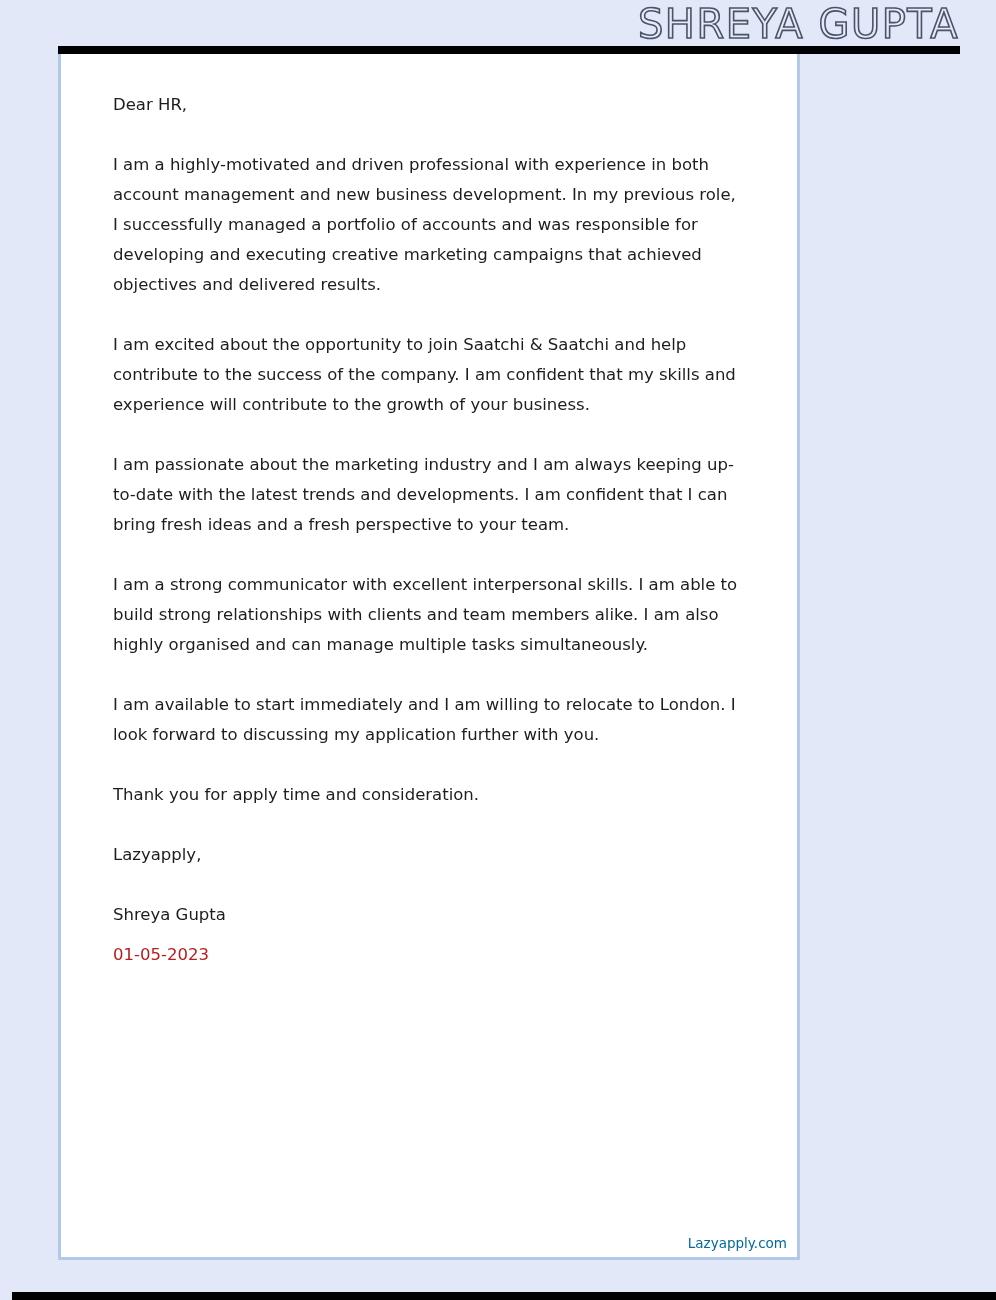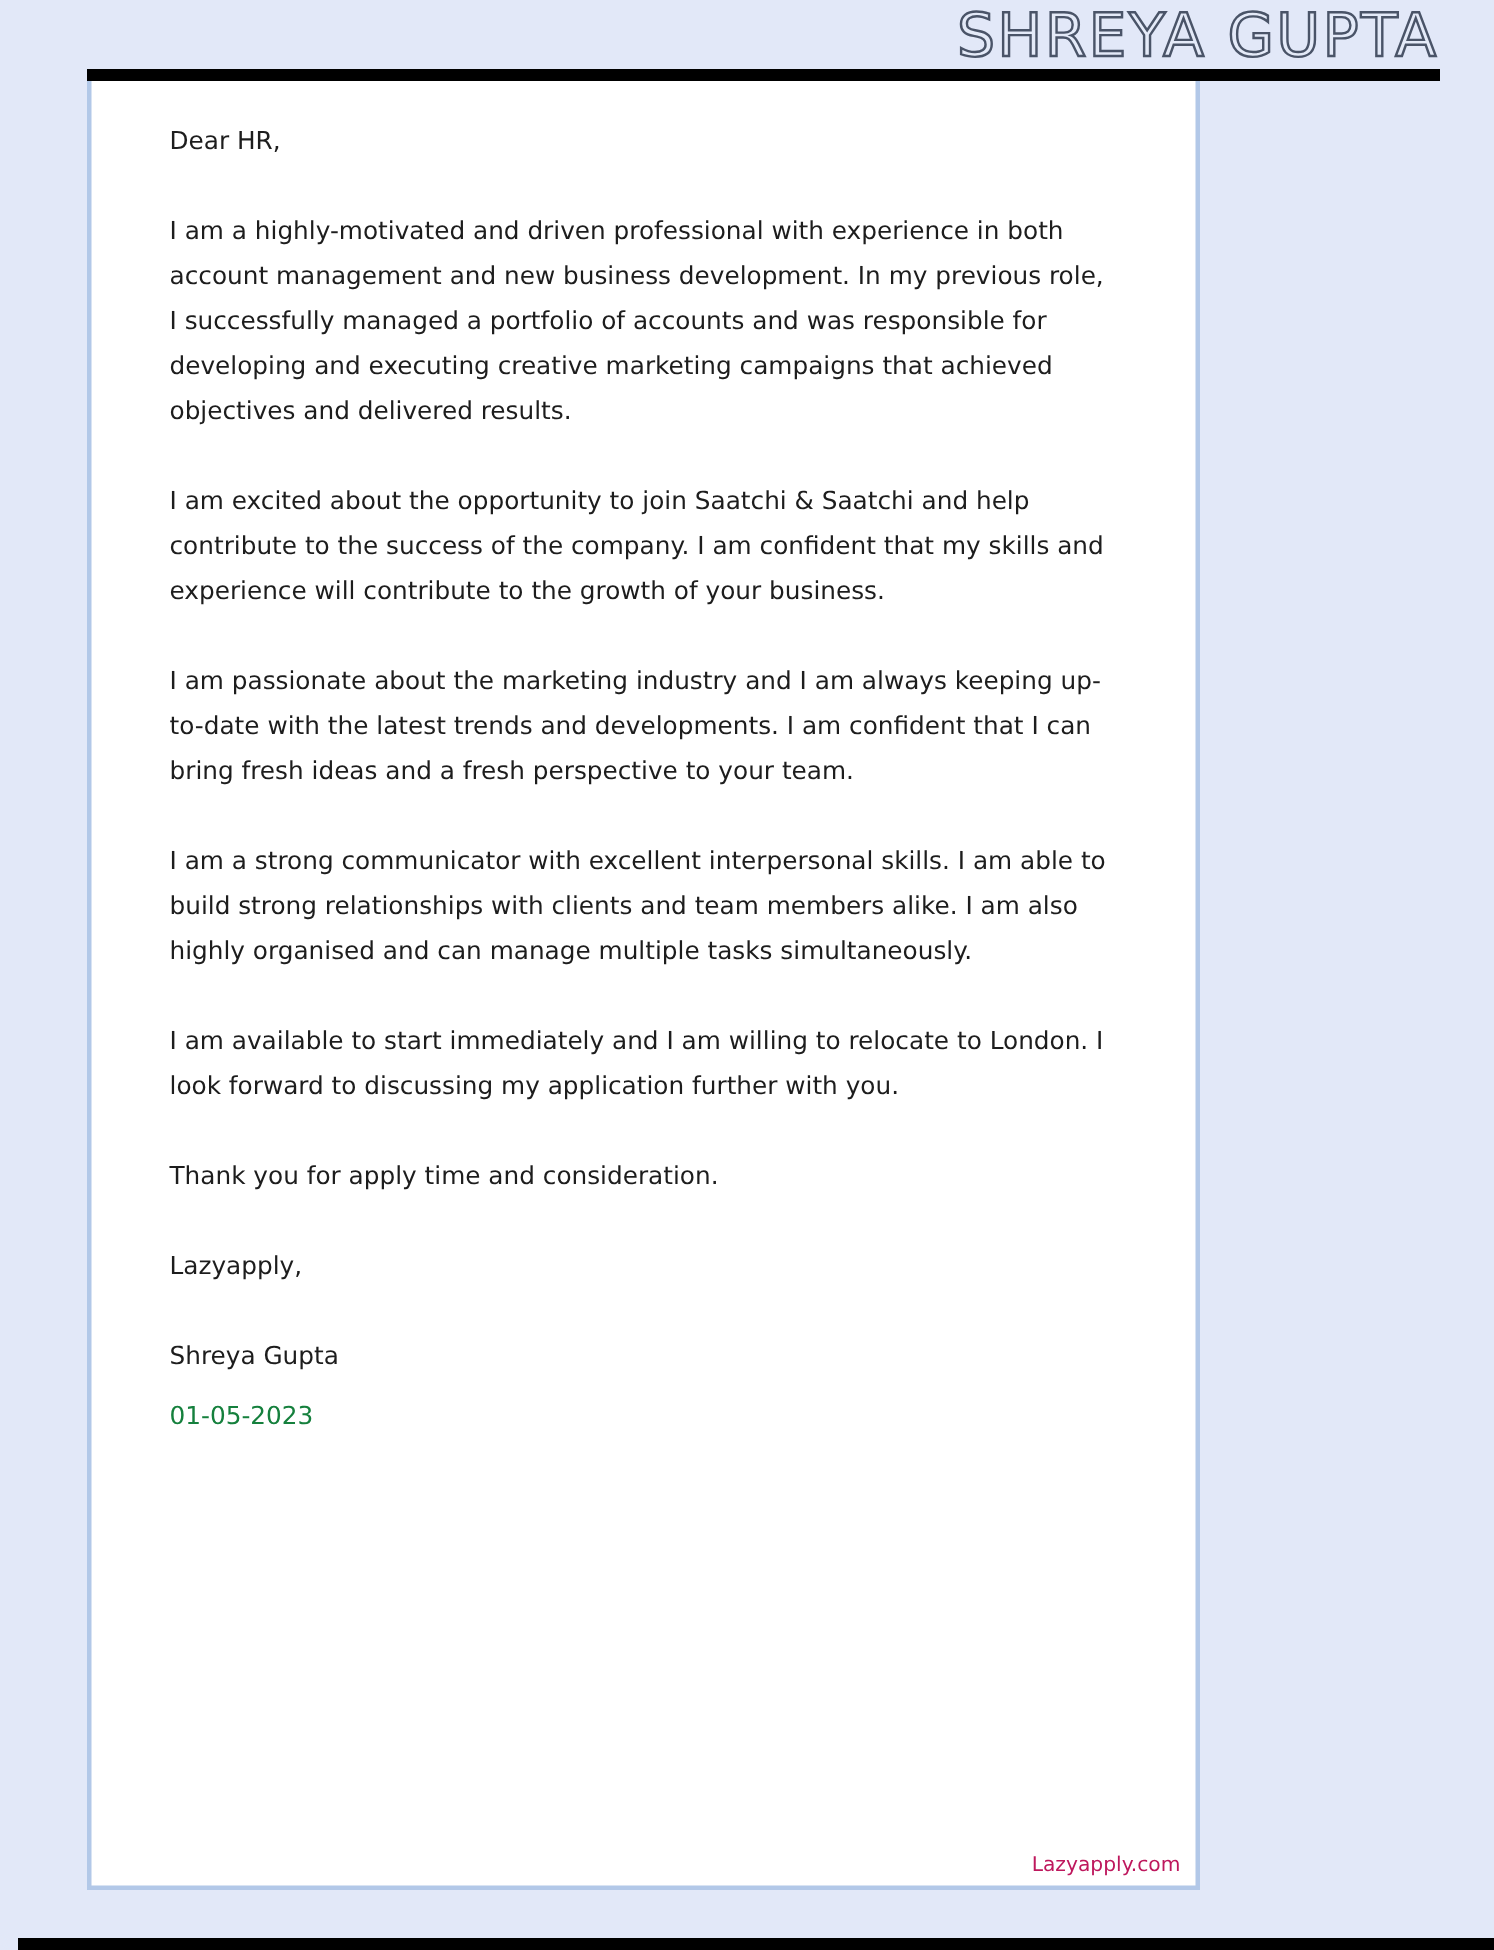--- a/index.html
+++ b/index.html
@@ -82,53 +82,53 @@
     position: absolute;
     left: 46px;
     top: 54px;
     width: 742px;
     height: 1206px;
     box-sizing: border-box;
     background: #ffffff;
     border-left: 3px solid #b2c8e8;
     border-right: 3px solid #b2c8e8;
     border-bottom: 3px solid #b2c8e8;
-    padding: 25px 52px 0 52px;
+    padding: 36px 52px 0 52px;
     overflow: hidden;
   }
 
   .letter-body {
     font-family: "DejaVu Sans", sans-serif;
     font-size: 16.5px;
     line-height: 30px;
     color: #1d1d1d;
     font-weight: 400;
   }
   .letter-body p {
     margin: 0 0 30px 0;
   }
   .salutation {
     margin-bottom: 30px;
   }
   .sign-name {
     margin-bottom: 10px !important;
   }
   .sign-date {
-    color: #15803d;
+    color: #b91c1c;
     margin-bottom: 0 !important;
   }
 
   
   .footer-watermark {
     position: absolute;
     right: 10px;
     bottom: 6px;
     font-family: "DejaVu Sans", sans-serif;
     font-size: 13.5px;
-    color: #be185d;
+    color: #0369a1;
     white-space: nowrap;
   }
 </style>
 </head>
 <body>
 
 <div id="page-root">
 
   <div class="edge-strip-right"></div>
   <div class="edge-strip-bottom"></div>

